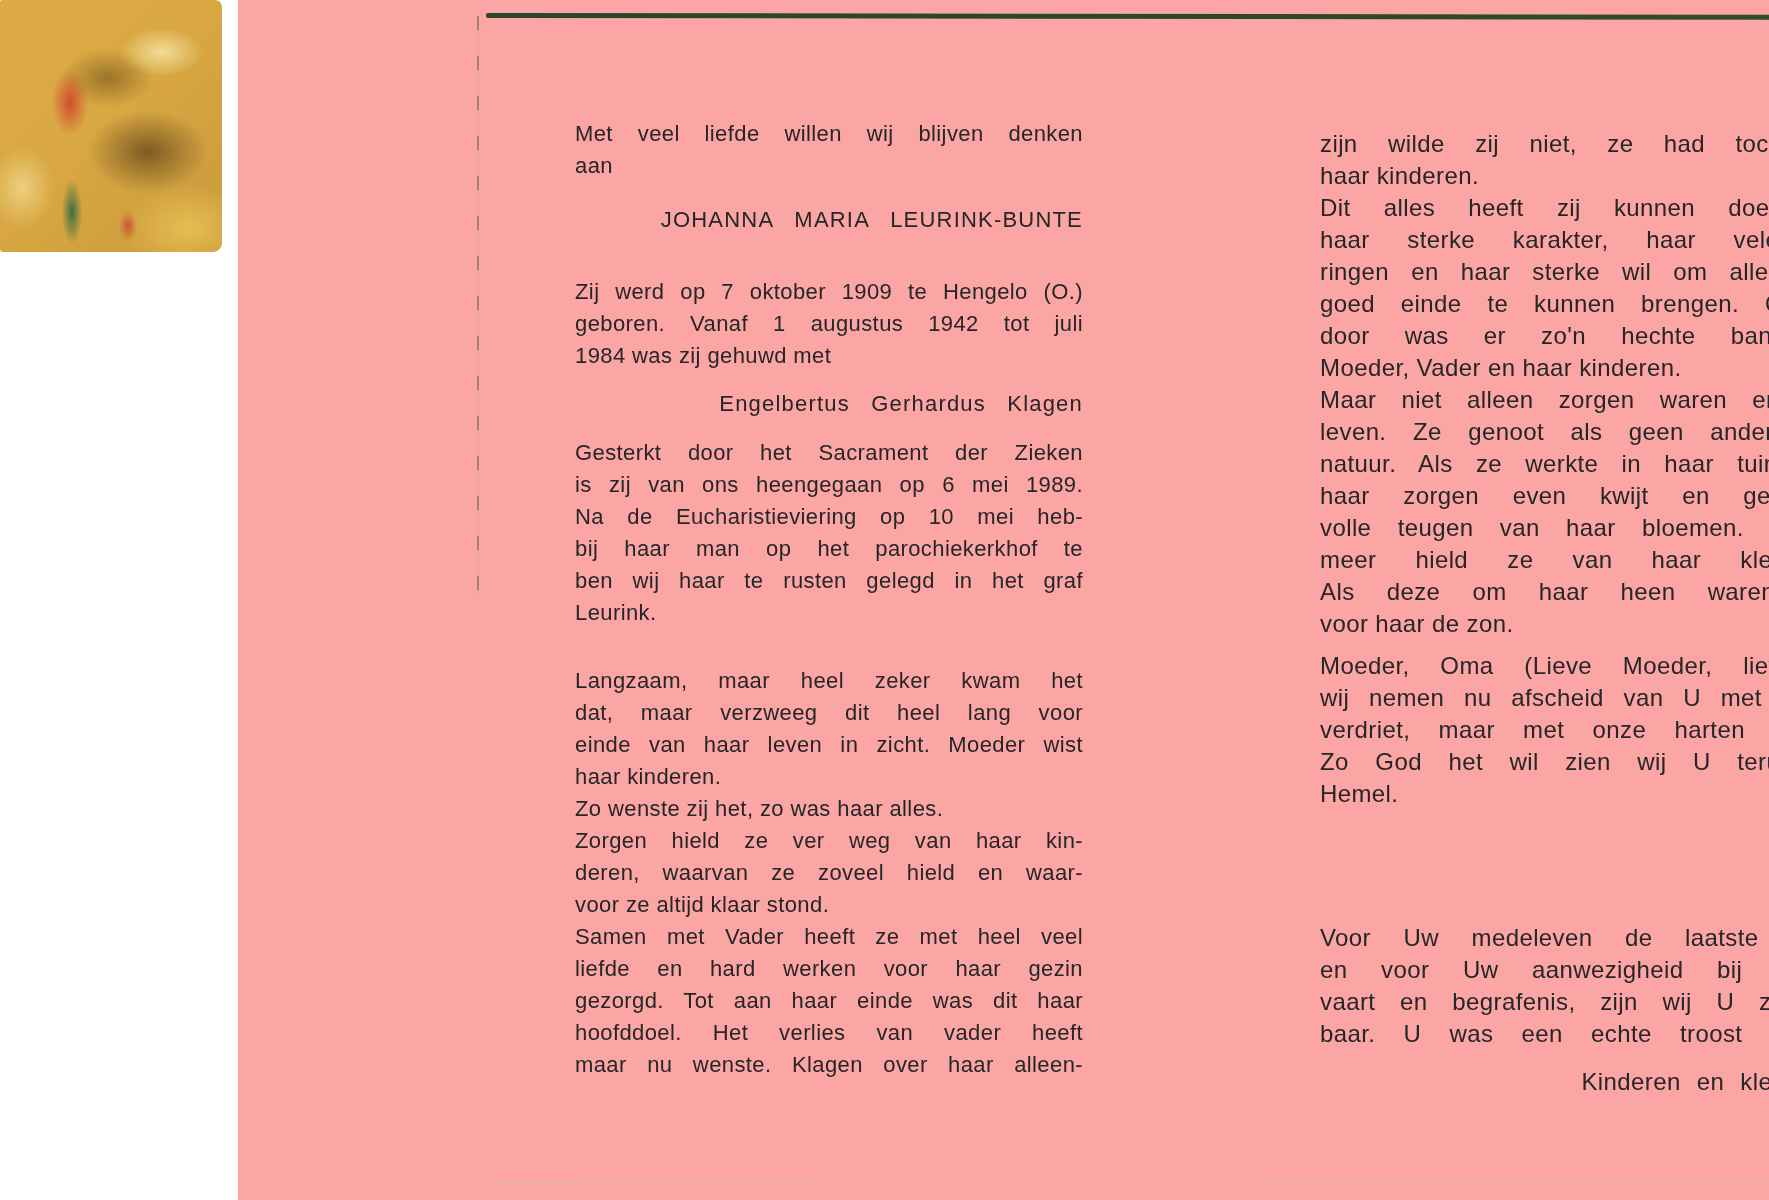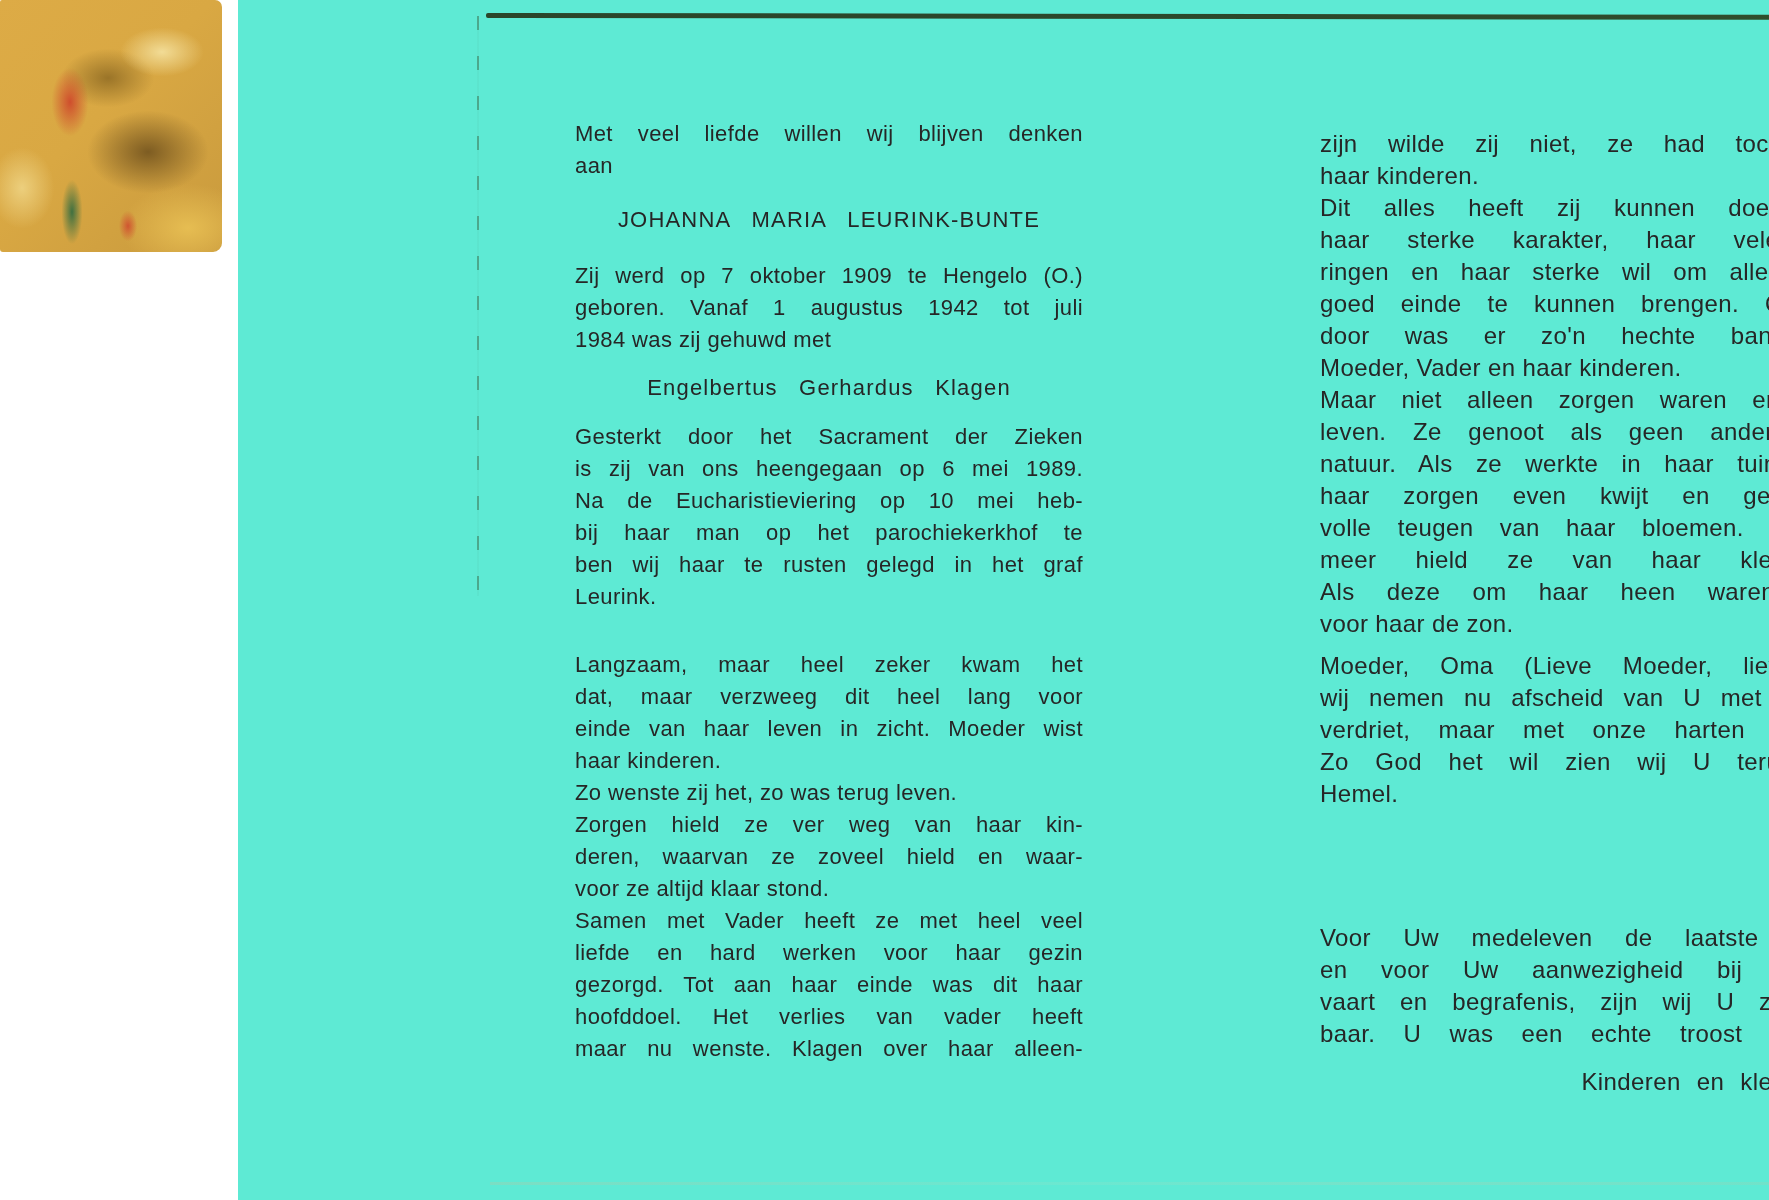--- a/index.html
+++ b/index.html
@@ -10,21 +10,21 @@
     position: relative;
     font-family: "Liberation Sans", sans-serif;
   }
   .scan { position: absolute; inset: 0; }
 
   
   .card {
     position: absolute;
     left: 238px; top: 0;
     width: 1531px; height: 1200px;
-    background: #5eead4;
+    background: #fca5a5;
   }
 
   
   .artwork {
     position: absolute;
     left: 0; top: 0;
     width: 222px; height: 252px;
     border-radius: 2px 7px 9px 3px;
     background:
       radial-gradient(ellipse 58px 34px at 162px 52px, #f2dc96 0%, rgba(242,220,150,0) 72%),
@@ -84,21 +84,21 @@
     height: 32px; line-height: 32px;
     text-align: left;
   }
   .line.just {
     text-align: justify;
     text-align-last: justify;
     text-justify: inter-word;
   }
   .block.center {
     height: 32px; line-height: 32px;
-    text-align: center;
+    text-align: right;
     word-spacing: 14px;
     letter-spacing: 1.2px;
   }
   .block.right {
     height: 32px; line-height: 32px;
     text-align: right;
     word-spacing: 9px;
   }
 </style>
 </head>
@@ -109,40 +109,40 @@
     <div class="top-rule"></div>
     <div class="left-fold"></div>
 
     <div class="bottom-edge"></div>
     <div class="col col-left">
         <div class="block para" style="margin-top: 0px;">
           <div class="line just">Met veel liefde willen wij blijven denken</div>
           <div class="line">aan</div>
         </div>
         <div class="block center" style="margin-top: 22px;">JOHANNA MARIA LEURINK-BUNTE</div>
-        <div class="block para" style="margin-top: 24px;">
+        <div class="block para" style="margin-top: 40px;">
           <div class="line just">Zij werd op 7 oktober 1909 te Hengelo (O.)</div>
           <div class="line just">geboren. Vanaf 1 augustus 1942 tot juli</div>
           <div class="line">1984 was zij gehuwd met</div>
         </div>
         <div class="block center" style="margin-top: 16px;">Engelbertus Gerhardus Klagen</div>
         <div class="block para" style="margin-top: 17px;">
           <div class="line just">Gesterkt door het Sacrament der Zieken</div>
           <div class="line just">is zij van ons heengegaan op 6 mei 1989.</div>
           <div class="line just">Na de Eucharistieviering op 10 mei heb-</div>
           <div class="line just">bij haar man op het parochiekerkhof te</div>
           <div class="line just">ben wij haar te rusten gelegd in het graf</div>
           <div class="line">Leurink.</div>
         </div>
         <div class="block para" style="margin-top: 36px;">
           <div class="line just">Langzaam, maar heel zeker kwam het</div>
           <div class="line just">dat, maar verzweeg dit heel lang voor</div>
           <div class="line just">einde van haar leven in zicht. Moeder wist</div>
           <div class="line">haar kinderen.</div>
-          <div class="line">Zo wenste zij het, zo was terug leven.</div>
+          <div class="line">Zo wenste zij het, zo was haar alles.</div>
           <div class="line just">Zorgen hield ze ver weg van haar kin-</div>
           <div class="line just">deren, waarvan ze zoveel hield en waar-</div>
           <div class="line">voor ze altijd klaar stond.</div>
           <div class="line just">Samen met Vader heeft ze met heel veel</div>
           <div class="line just">liefde en hard werken voor haar gezin</div>
           <div class="line just">gezorgd. Tot aan haar einde was dit haar</div>
           <div class="line just">hoofddoel. Het verlies van vader heeft</div>
           <div class="line just">maar nu wenste. Klagen over haar alleen-</div>
         </div>
       </div>

